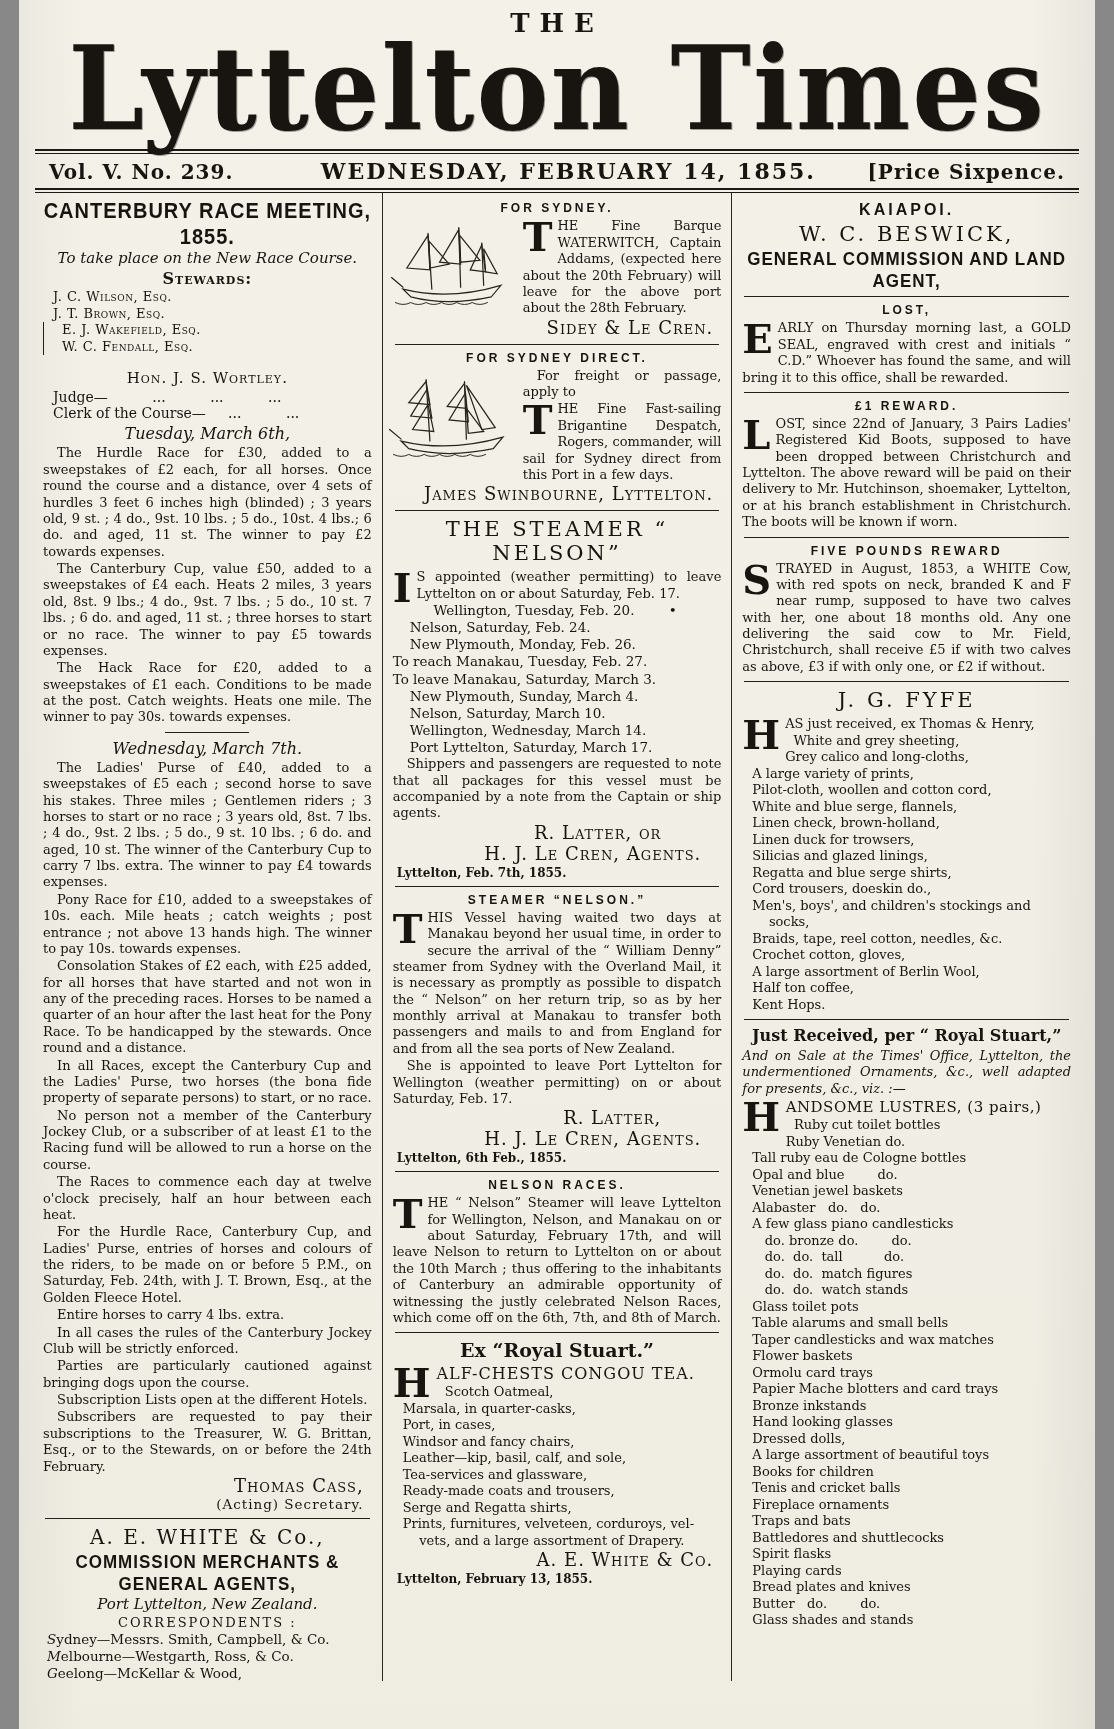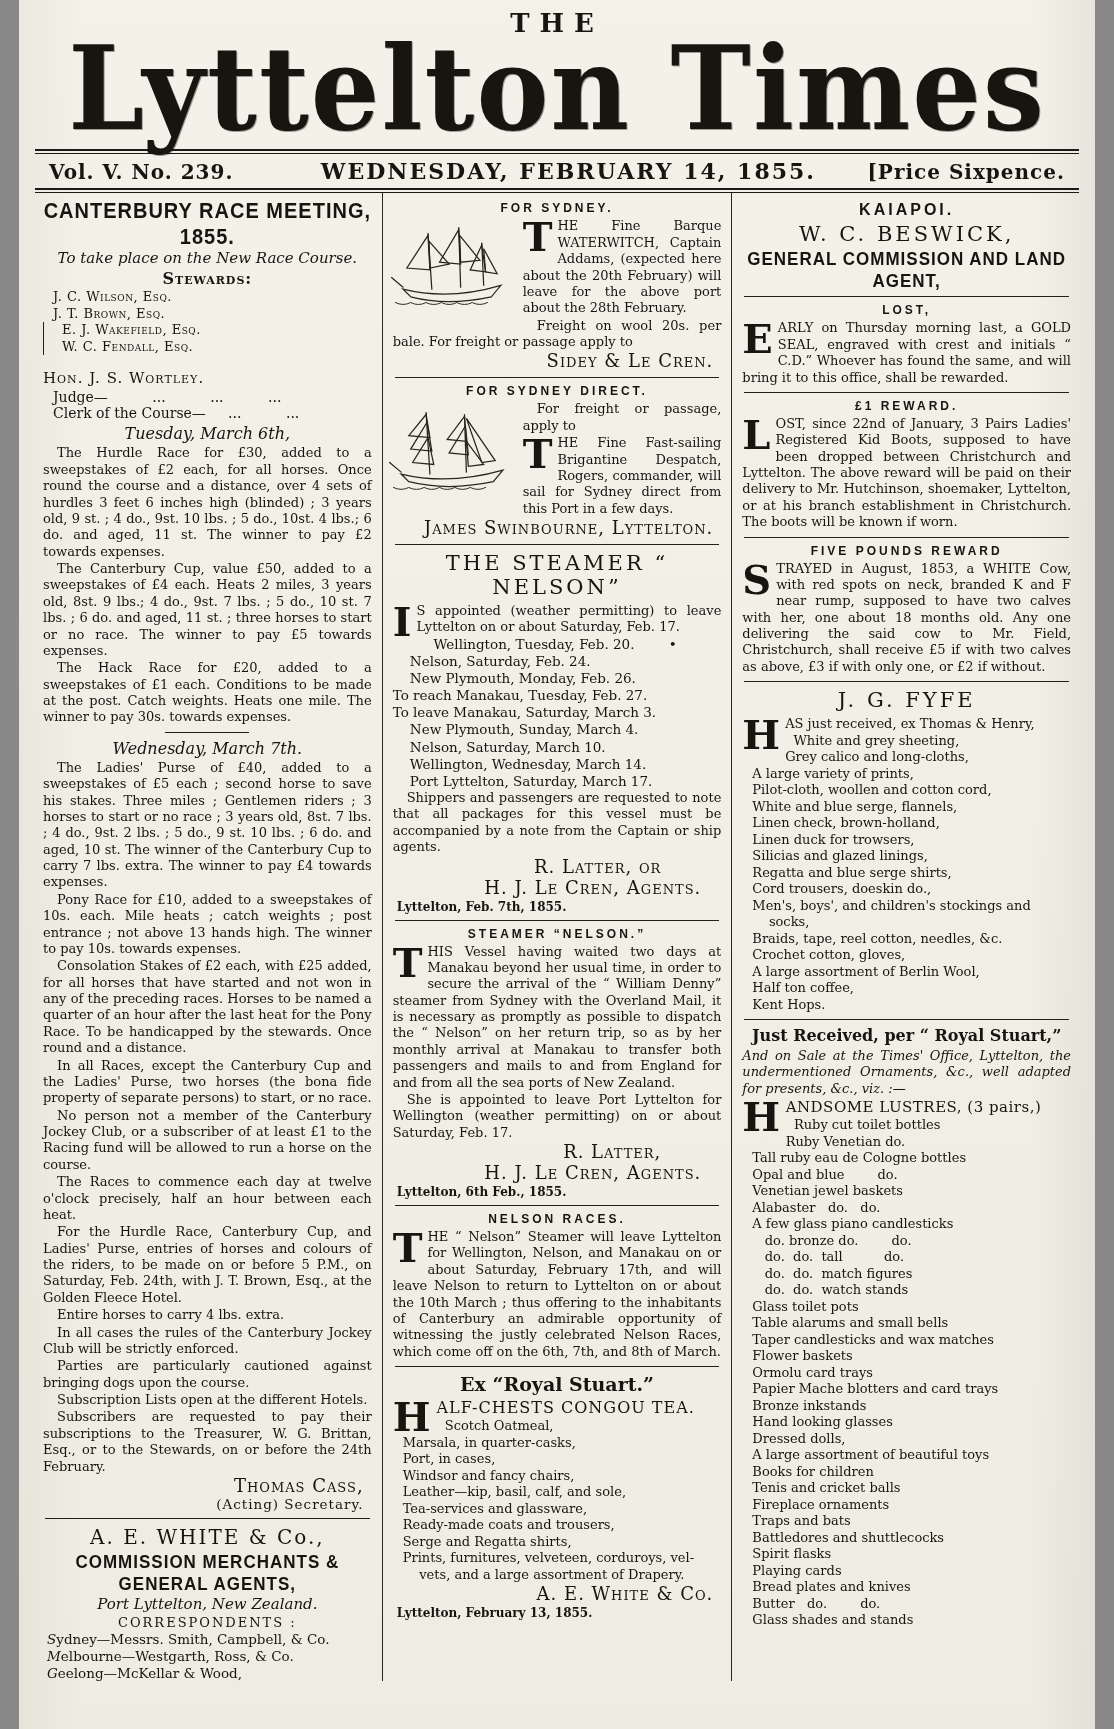--- a/index.html
+++ b/index.html
@@ -50,21 +50,21 @@
   .dateline { font-size:12px; margin:2px 0 1px 4px; font-weight:bold; }
   .sec-rule { border-top:1px solid #23201a; margin:6px 2px; }
   .sec-rule-short { border-top:1px solid #23201a; width:84px; margin:6px auto; }
   .list-block { font-size:13px; line-height:1.27; }
   .list-block .list-line { white-space:pre-wrap; padding-left:10px; }
   
   .stewards-grid { display:flex; font-size:14px; margin:1px 0;flex-direction:column; }
   .stew-l { width:46%; }
   .stew-r { width:54%; border-left:1px solid #23201a; padding-left:8px; }
   .stew-l .list-line, .stew-r .list-line { font-variant:small-caps; letter-spacing:.5px; }
-  .hon-line { font-variant:small-caps; font-size:15px; letter-spacing:1px; margin:14px 0 2px; }
+  .hon-line { text-align:center; font-variant:small-caps; font-size:15px; letter-spacing:1px; margin:14px 0 2px; }
   .dots-line { font-size:14px; white-space:pre-wrap; margin-left:10px; }
   
   .ship-ad .ship-wrap { float:left; width:128px; margin:2px 6px 2px -4px; }
   .ship-ad::after { content:""; display:block; clear:both; }
   svg.ship { display:block; }
   .day-head { text-align:center; font-style:italic; font-size:16px; margin:3px 0 2px; }
   .corr-label { text-align:center; font-variant:small-caps; letter-spacing:2px; font-size:13px; margin:2px 0 1px; }
   .corr-list .list-line { font-size:13.5px; padding-left:4px; }
   .corr-list .list-line::first-letter { font-style:italic; }
   .sched { font-size:13.5px; line-height:1.27; }
@@ -175,21 +175,20 @@
               <path d="M72 10 L52 44 L74 46 Z"></path>
               <path d="M73 16 L94 42 L74 44 Z"></path>
               <path d="M96 26 L84 52 L100 54 Z"></path>
               <path d="M98 30 L112 56 L100 54 Z"></path>
               <line x1="14" y1="70" x2="2" y2="60"></line>
               <path d="M6 86 q8 4 16 0 q8 4 16 0 q8 4 16 0 q8 4 16 0 q8 4 16 0 q8 4 16 0" stroke-width="1"></path>
             </g>
           </svg>
         </div>
         <p class="para dc">THE Fine Barque WATERWITCH, Captain Addams, (expected here about the 20th February) will leave for the above port about the 28th February.</p>
-        <p class="para">Freight on wool 20s. per bale.   For freight or passage apply to</p>
         <div class="sig-right">Sidey &amp; Le Cren.</div>
       </section>
 
       <div class="sec-rule"></div>
 
       <section class="ship-ad">
         <div class="head-sans">FOR SYDNEY DIRECT.</div>
         <div class="ship-wrap">
           <svg class="ship" viewBox="0 0 130 100" width="126" height="96">
             <g fill="none" stroke="#28251e" stroke-width="1.3" stroke-linecap="round">

